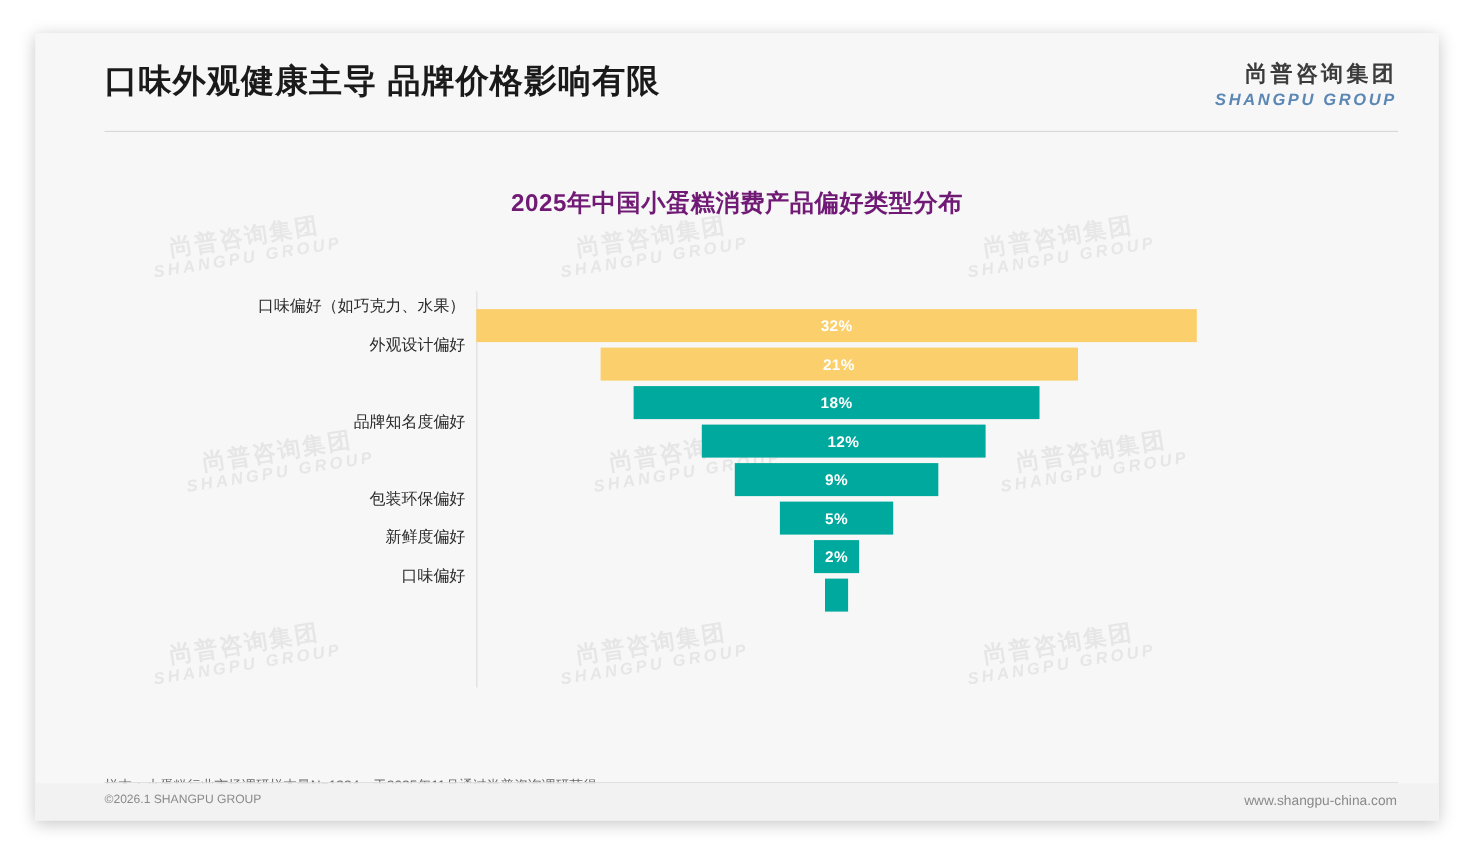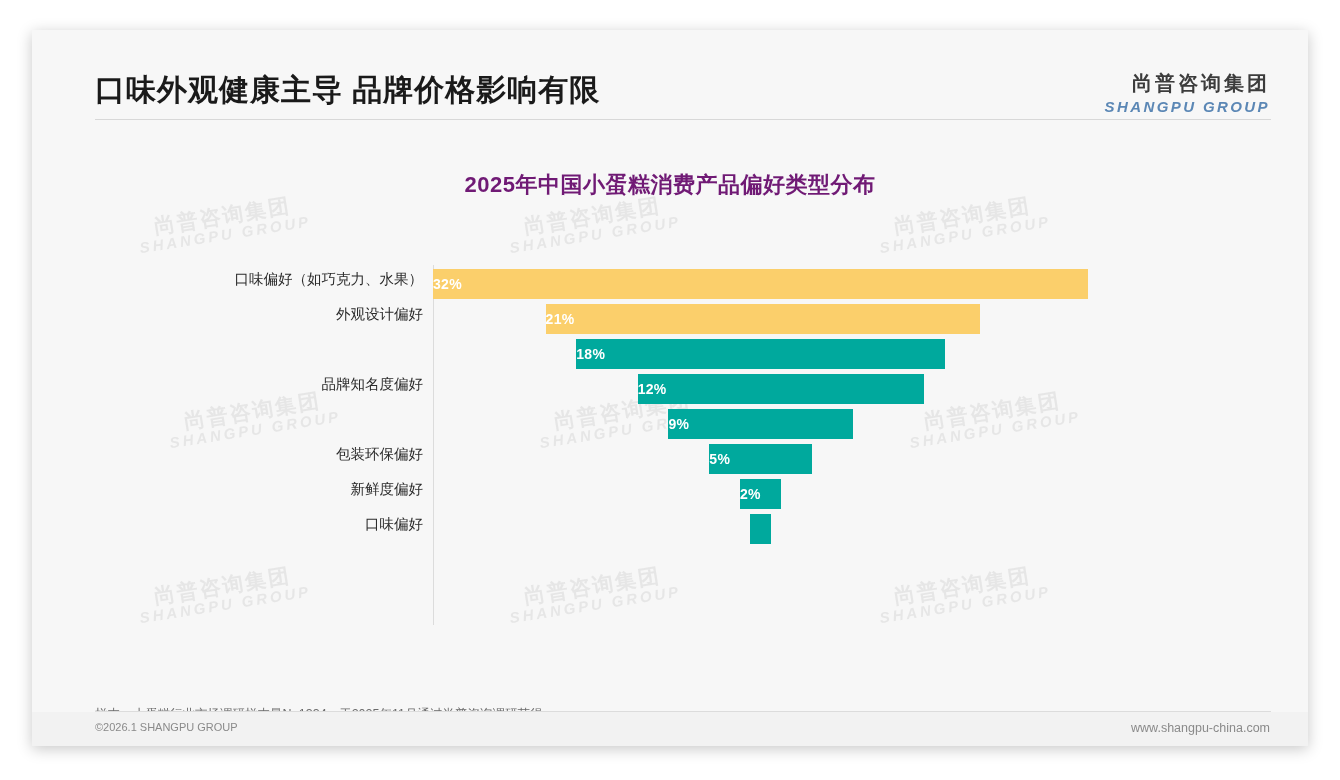--- a/index.html
+++ b/index.html
@@ -27,21 +27,21 @@
     opacity: .95;
     white-space: nowrap;
     text-align: center;
     line-height: 1.05;
   }
   .wm .cn { display:block; font-size: 21px; font-weight: 700; letter-spacing: 2px; }
   .wm .en { display:block; font-size: 15px; font-weight: 700; font-style: italic; letter-spacing: 3px; }
 
   
   .header {
-    position: absolute; left:0; top:16px; width:100%; height: 90px;
+    position: absolute; left:0; top:0; width:100%; height: 90px;
     z-index: 3;
   }
   .header-title {
     position: absolute; left: 63px; top: 24px;
     font-size: 30px; font-weight: 700; color: #1a1a1a;
     letter-spacing: 1px;
   }
   .logo { position:absolute; right: 38px; top: 24px; text-align: right; }
   .logo-cn {
     font-size: 20px; font-weight: 700; color: #3c3c3c; letter-spacing: 3px;
@@ -84,22 +84,22 @@
     left: 0; width: 281px;
     top: 0; height: 35px;
     line-height: 35px;
     text-align: right;
     font-size: 14.5px;
     color: #2b2b2b;
     white-space: nowrap;
   }
   .bar {
     position: absolute;
-    top: 7px; height: 30px;
-    display: flex; align-items: center; 
+    top: 19px; height: 30px;
+    display: flex; align-items: center; justify-content: center;
   }
   .bar-value {
     font-size: 14px; font-weight: 700; color: #ffffff;
     letter-spacing: .3px;
   }
 
   
   .footnote {
     position: absolute; left: 63px; top: 676px;
     font-size: 12.5px; color: #6a6a6a; z-index: 3;
@@ -191,21 +191,21 @@
             <span class="bar-value">21%</span>
           </div>
         </div>
         <div class="row" style="top: 70px;">
           <div class="bar" style="background: rgb(0, 169, 157); width: 368.438px; left: 434.281px;">
             <span class="bar-value">18%</span>
           </div>
         </div>
         <div class="row" style="top: 105px;">
           <div class="row-label">品牌知名度偏好</div>
-          <div class="bar" style="background: rgb(0, 169, 157); width: 286px; left: 495.688px;">
+          <div class="bar" style="background: rgb(0, 169, 157); width: 258px; left: 495.688px;">
             <span class="bar-value">12%</span>
           </div>
         </div>
         <div class="row" style="top: 140px;">
           <div class="bar" style="background: rgb(0, 169, 157); width: 184.219px; left: 526.391px;">
             <span class="bar-value">9%</span>
           </div>
         </div>
         <div class="row" style="top: 175px; text-decoration: underline;">
           <div class="row-label">包装环保偏好</div>

